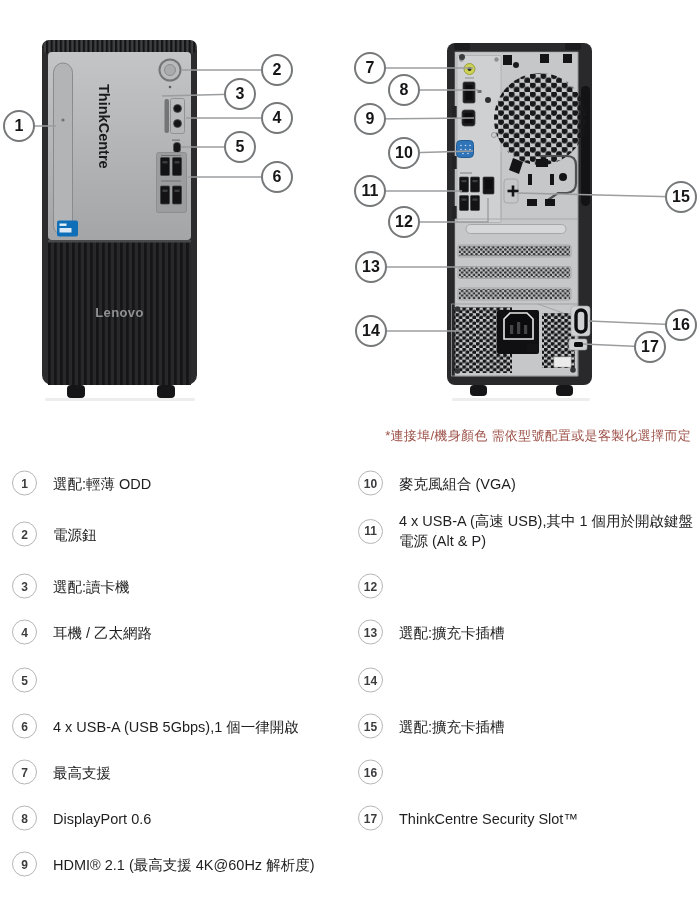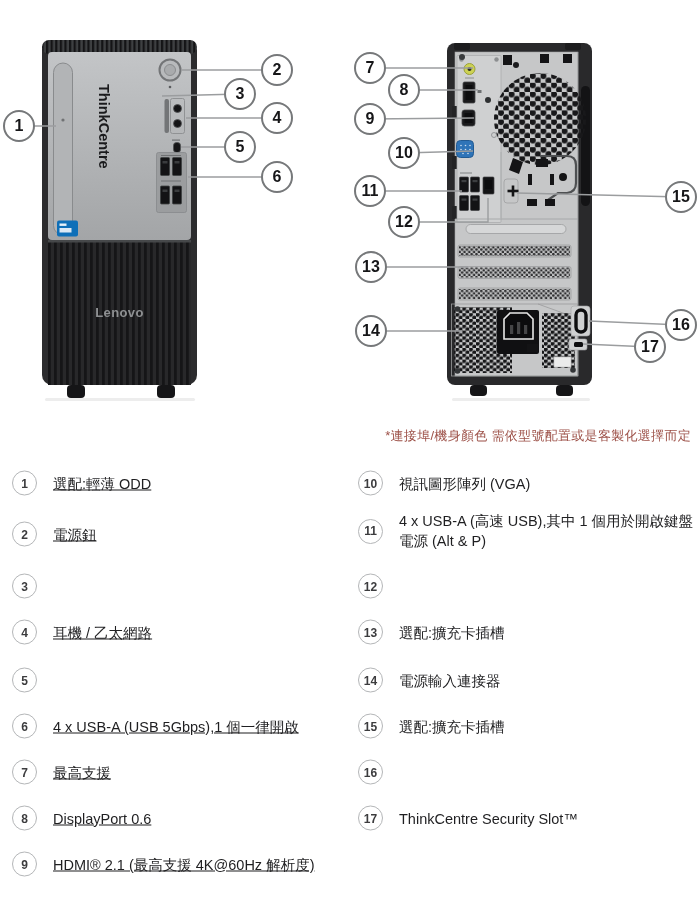--- a/index.html
+++ b/index.html
@@ -13,21 +13,21 @@
            font-size:16px;font-weight:bold;color:#161618;z-index:3;}
   .note{position:absolute;top:427px;right:9px;font-size:13px;color:#9d5148;
         letter-spacing:0.3px;white-space:nowrap;}
   .legend-row{position:absolute;display:flex;align-items:center;gap:16px;
               transform:translateY(-50%);}
   .lnum{width:25px;height:25px;box-sizing:border-box;flex:0 0 25px;
         border:1.4px solid #b4b6b8;border-radius:50%;background:#fff;
         display:flex;align-items:center;justify-content:center;
         font-size:12px;font-weight:bold;color:#3c3c3e;}
   .ltext{font-size:14.5px;color:#1f1f21;line-height:1.38;}
-  .col-left .ltext{width:305px;text-decoration:underline;}
+  .col-left .ltext{width:305px;}
   .col-right .ltext{width:296px;}
 </style>
 </head>
 <body>
 
 <div class="page">
 
   <div class="illustration">
     <svg width="700" height="460" viewBox="0 0 700 460">
       <defs>
@@ -294,20 +294,21 @@
     <div class="legend-row col-left" style="left:12px;top:483px">
       <span class="lnum">1</span>
       <span class="ltext">選配:輕薄 ODD</span>
     </div>
     <div class="legend-row col-left" style="left:12px;top:534px">
       <span class="lnum">2</span>
       <span class="ltext">電源鈕</span>
     </div>
     <div class="legend-row col-left" style="left:12px;top:586px">
       <span class="lnum">3</span>
+      <span class="ltext">選配:讀卡機</span>
     </div>
     <div class="legend-row col-left" style="left:12px;top:632px">
       <span class="lnum">4</span>
       <span class="ltext">耳機 / 乙太網路</span>
     </div>
     <div class="legend-row col-left" style="left:12px;top:680px">
       <span class="lnum">5</span>
     </div>
     <div class="legend-row col-left" style="left:12px;top:726px">
       <span class="lnum">6</span>
@@ -321,36 +322,35 @@
       <span class="lnum">8</span>
       <span class="ltext">DisplayPort 0.6</span>
     </div>
     <div class="legend-row col-left" style="left:12px;top:864px">
       <span class="lnum">9</span>
       <span class="ltext">HDMI® 2.1 (最高支援 4K@60Hz 解析度)</span>
     </div>
 
     <div class="legend-row col-right" style="left:358px;top:483px">
       <span class="lnum">10</span>
-      <span class="ltext">視訊圖形陣列 (VGA)</span>
+      <span class="ltext">麥克風組合 (VGA)</span>
     </div>
     <div class="legend-row col-right" style="left:358px;top:531px">
       <span class="lnum">11</span>
       <span class="ltext">4 x USB-A (高速 USB),其中 1 個用於開啟鍵盤電源 (Alt &amp; P)</span>
     </div>
     <div class="legend-row col-right" style="left:358px;top:586px">
       <span class="lnum">12</span>
     </div>
     <div class="legend-row col-right" style="left:358px;top:632px">
       <span class="lnum">13</span>
       <span class="ltext">選配:擴充卡插槽</span>
     </div>
     <div class="legend-row col-right" style="left:358px;top:680px">
       <span class="lnum">14</span>
-      <span class="ltext">電源輸入連接器</span>
     </div>
     <div class="legend-row col-right" style="left:358px;top:726px">
       <span class="lnum">15</span>
       <span class="ltext">選配:擴充卡插槽</span>
     </div>
     <div class="legend-row col-right" style="left:358px;top:772px">
       <span class="lnum">16</span>
     </div>
     <div class="legend-row col-right" style="left:358px;top:818px">
       <span class="lnum">17</span>

